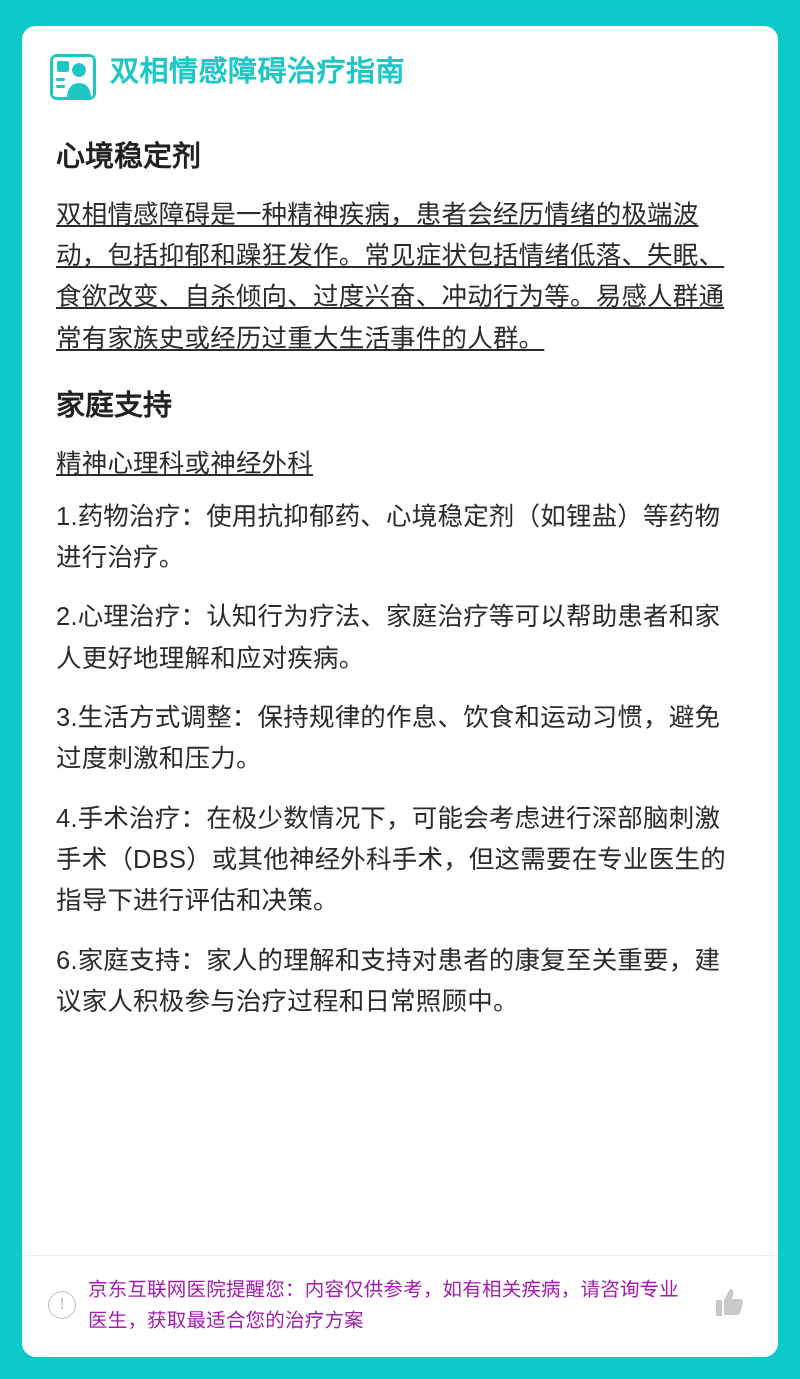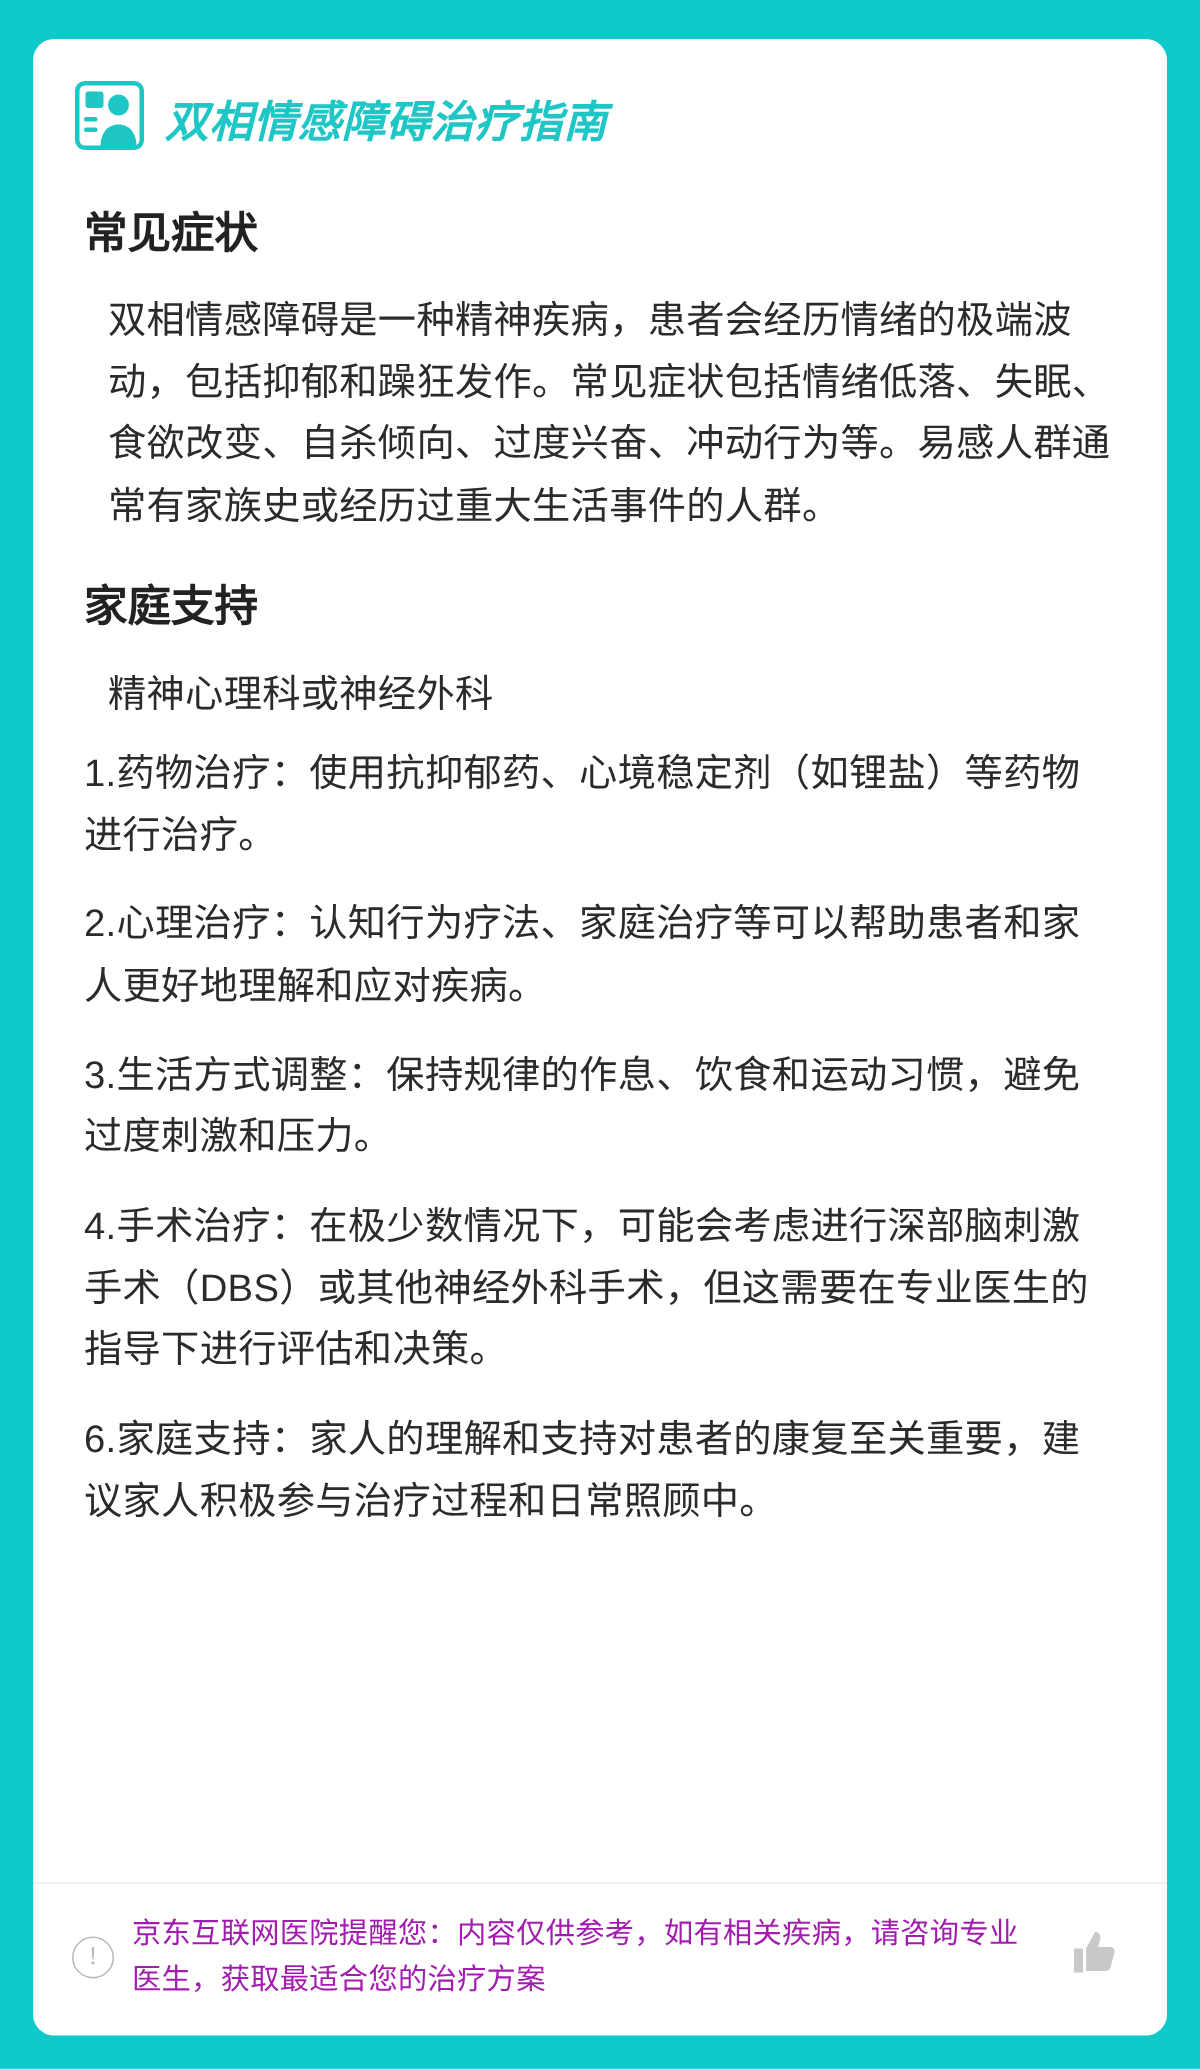--- a/index.html
+++ b/index.html
@@ -26,24 +26,23 @@
     width: 100%;
     height: 100%;
     background: #ffffff;
     border-radius: 14px;
     box-sizing: border-box;
     padding: 0;
     overflow: hidden;
   }
   .doc-header {
     display: flex;
-    align-items: flex-end;
+    align-items: flex-start;
     padding: 28px 32px 6px 28px;
     gap: 14px;
-    font-style: italic;
   }
   .doc-icon {
     width: 46px;
     height: 46px;
     flex: 0 0 46px;
     position: relative;
   }
   .doc-title {
     font-size: 29px;
     font-weight: 700;
@@ -61,22 +60,23 @@
     margin: 28px 0 18px 0;
     line-height: 1.3;
   }
   h2.section-title.first {
     margin-top: 22px;
   }
   p.body-text {
     font-size: 25.5px;
     color: #2b2b2b;
     line-height: 1.62;
-    margin: 0 0 8px 16px;
+    margin: 0 0 8px 0;
     letter-spacing: 0.2px;
+    text-decoration: underline;
   }
   p.body-text.plain {
     margin-bottom: 4px;
   }
   .list-item {
     font-size: 25.5px;
     color: #2b2b2b;
     line-height: 1.62;
     margin: 12px 0 18px 0;
     letter-spacing: 0.2px;
@@ -136,21 +136,21 @@
           <path d="M17 44 C17 33 23 29 29 29 C35 29 41 33 41 44 Z" fill="#1ec6c6"></path>
           <rect x="6" y="24" width="9" height="3" rx="1.4" fill="#1ec6c6"></rect>
           <rect x="6" y="31" width="9" height="3" rx="1.4" fill="#1ec6c6"></rect>
         </svg>
       </div>
       <div class="doc-title">双相情感障碍治疗指南</div>
     </div>
 
     <div class="content">
 
-      <h2 class="section-title first">常见症状</h2>
+      <h2 class="section-title first">心境稳定剂</h2>
       <p class="body-text">双相情感障碍是一种精神疾病，患者会经历情绪的极端波动，包括抑郁和躁狂发作。常见症状包括情绪低落、失眠、食欲改变、自杀倾向、过度兴奋、冲动行为等。易感人群通常有家族史或经历过重大生活事件的人群。</p>
 
       <h2 class="section-title">家庭支持</h2>
       <p class="body-text plain">精神心理科或神经外科</p>
 
       <div class="list-item">1.药物治疗：使用抗抑郁药、心境稳定剂（如锂盐）等药物进行治疗。</div>
       <div class="list-item">2.心理治疗：认知行为疗法、家庭治疗等可以帮助患者和家人更好地理解和应对疾病。</div>
       <div class="list-item">3.生活方式调整：保持规律的作息、饮食和运动习惯，避免过度刺激和压力。</div>
       <div class="list-item">4.手术治疗：在极少数情况下，可能会考虑进行深部脑刺激手术（DBS）或其他神经外科手术，但这需要在专业医生的指导下进行评估和决策。</div>
       <div class="list-item">6.家庭支持：家人的理解和支持对患者的康复至关重要，建议家人积极参与治疗过程和日常照顾中。</div>

